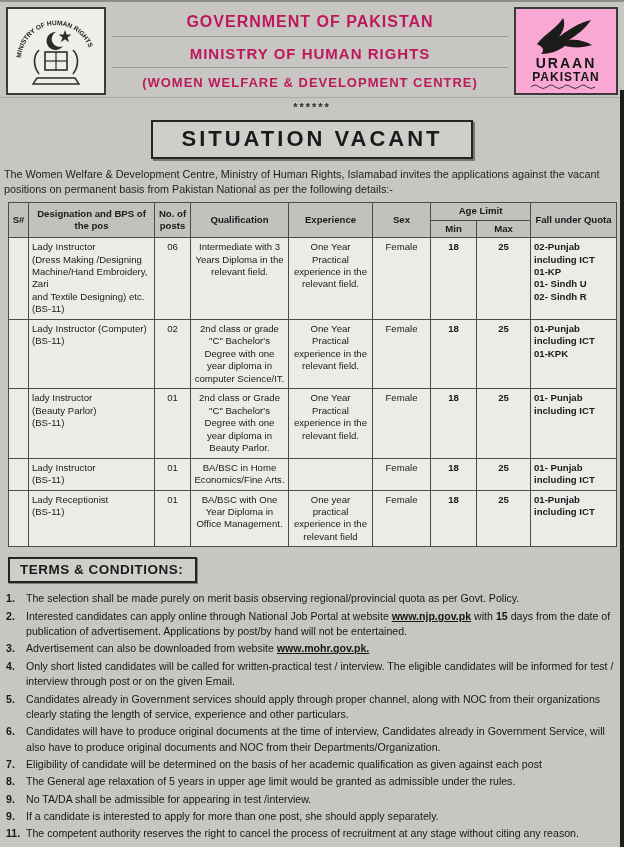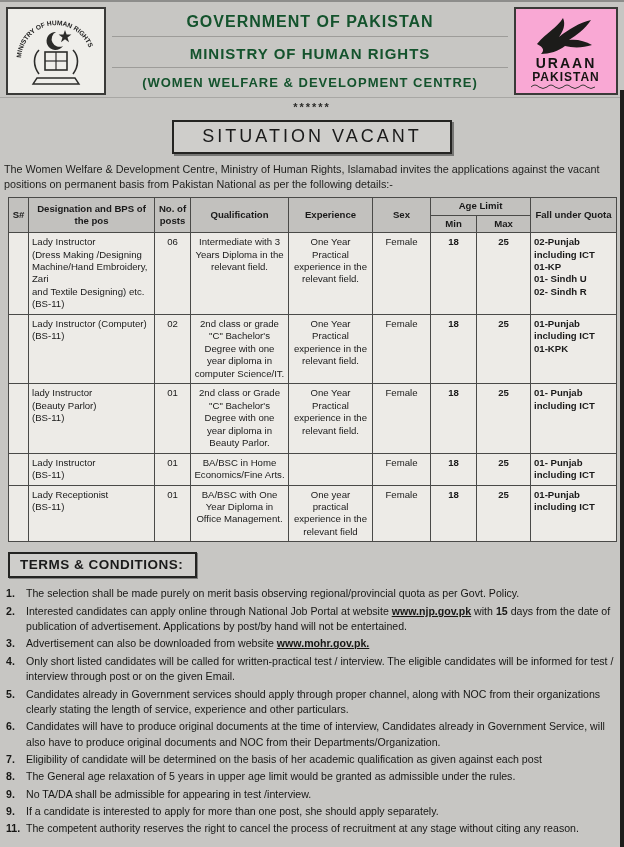--- a/index.html
+++ b/index.html
@@ -17,32 +17,32 @@
     background:var(--page-bg);overflow:hidden;
     border-top:2px solid #8d8d8b;
   }
   .scan-edge-right{position:absolute;top:88px;right:0;bottom:0;width:4px;background:#1d1d1b;}
   
   .header{display:flex;align-items:stretch;padding:5px 6px 2px 6px;border-bottom:1px solid #a8a7a4;}
   .logo-box{width:100px;min-width:100px;height:88px;background:#efeeea;border:2px solid #3a3a38;display:flex;align-items:center;justify-content:center;}
   .logo-box.right{width:104px;min-width:104px;background:#f9a8d4;}
   .header-center{flex:1;display:flex;flex-direction:column;justify-content:space-between;padding:0 6px;}
   .header-line{
-    text-align:center;font-weight:bold;letter-spacing:1px;color:#14532d;
+    text-align:center;font-weight:bold;letter-spacing:1px;color:#be185d;
     padding:6px 0 5px 0;border-bottom:1px solid #9d9c99;
   }
   .header-line.l1{font-size:16px;}
   .header-line.l2{font-size:15px;}
   .header-line.l3{font-size:13px;border-bottom:none;}
   
   .stars{text-align:center;font-size:11px;font-weight:bold;letter-spacing:2px;padding:3px 0 1px 0;color:#2a2a28;}
   .title-wrap{text-align:center;margin:6px 0 8px 0;}
   .title-box{
     display:inline-block;border:2px solid #242422;background:var(--box-bg);
-    padding:4px 28px 5px 28px;font-size:18px;font-weight:normal;letter-spacing:3px;
+    padding:4px 28px 5px 28px;font-size:22px;font-weight:bold;letter-spacing:3px;
     box-shadow:2px 2px 0 rgba(20,20,20,.45);
   }
   .intro{font-size:10.8px;line-height:1.35;padding:0 4px 6px 4px;color:#1e1e1c;}
   
   table.vacancy{border-collapse:collapse;margin:0 8px;width:608px;table-layout:fixed;}
   table.vacancy th,table.vacancy td{
     border:1px solid var(--line);font-size:9.6px;vertical-align:top;padding:3px 3px;
     line-height:1.3;
   }
   table.vacancy th{background:var(--head-bg);font-weight:bold;text-align:center;vertical-align:middle;padding:2px 2px;}

